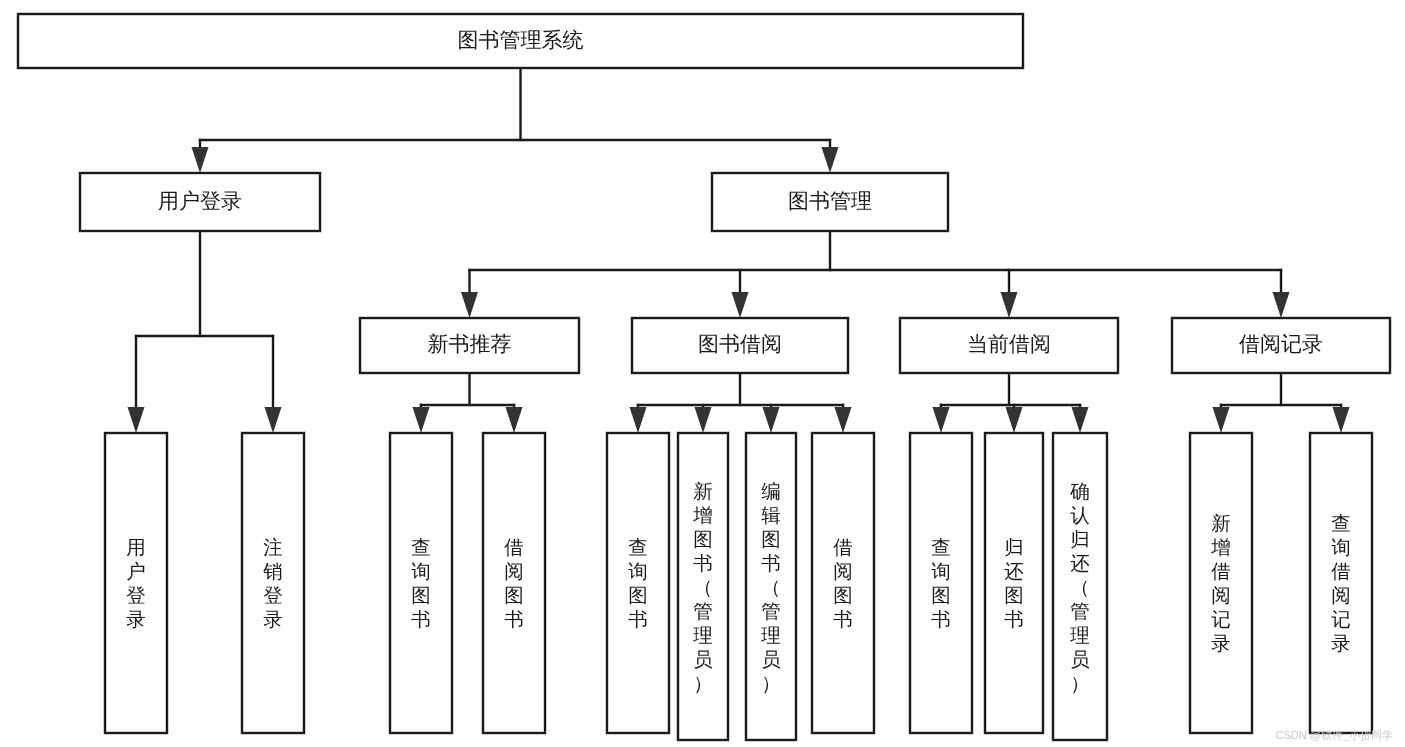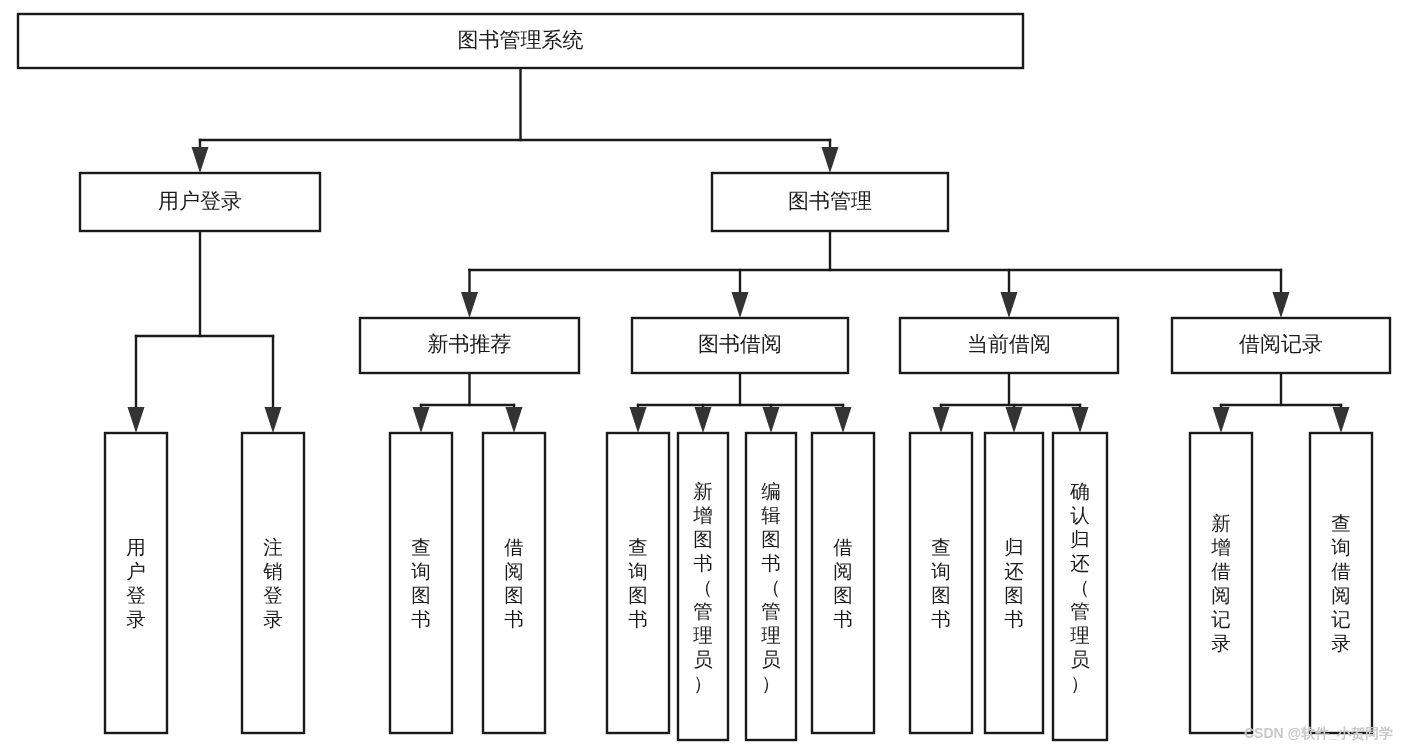--- a/index.html
+++ b/index.html
@@ -50,26 +50,25 @@
   }
   .arrow-head {
     fill: #333333;
     stroke: none;
   }
   .watermark {
     position: absolute;
     right: 8px;
     bottom: 4px;
     font-family: "Liberation Sans", "DejaVu Sans", sans-serif;
-    font-size: 14px;
+    font-size: 11px;
     color: #c9c9c9;
     white-space: nowrap;
     pointer-events: none;
     user-select: none;
-    font-weight: bold;
   }
 </style>
 </head>
 <body>
 
 <div id="diagram-root">
   <svg class="diagram-canvas" viewBox="0 0 1405 747">
     <g id="edge-layer">
         <g>
           <line x1="520.5" y1="68" x2="520.5" y2="140" class="connector"></line>

